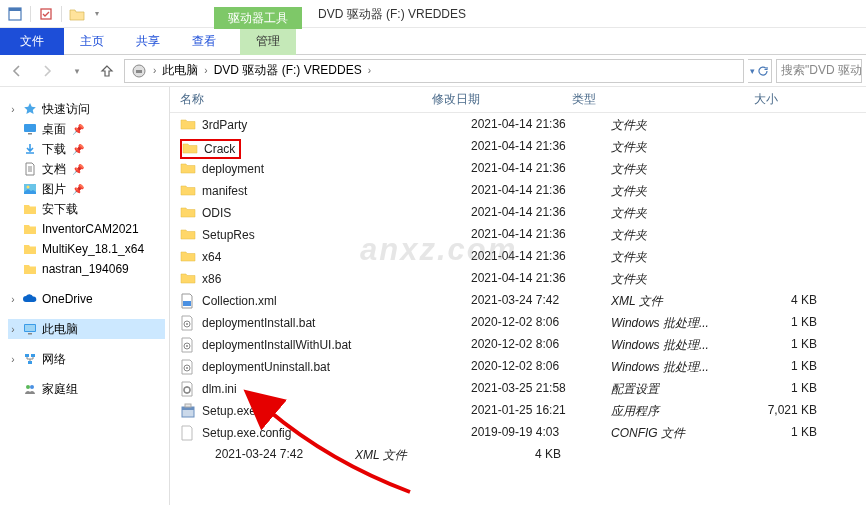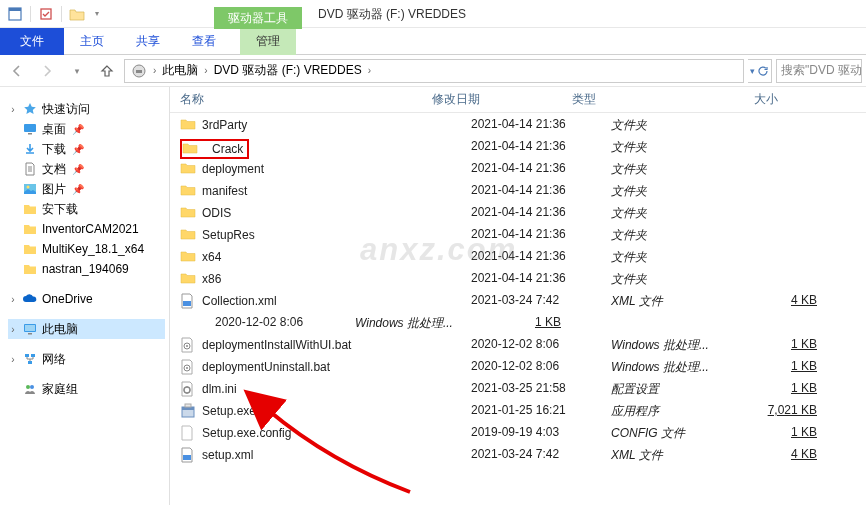--- a/index.html
+++ b/index.html
@@ -46,21 +46,21 @@
 .col-date { width:140px; }
 .col-type { width:126px; }
 .col-size { width:100px; text-align:right; padding-right:14px; }
 
 .rows { flex:1; overflow:auto; padding-top:4px; }
 .row { display:flex; align-items:flex-start; height:22px; }
 .cell { padding:0 6px; font-size:12px; color:#222; white-space:nowrap; overflow:hidden; text-overflow:ellipsis; }
 .cell-name { width:256px; display:flex; align-items:center; gap:6px; padding-left:10px; }
 .cell-date { width:140px;margin-left:39px; }
 .cell-type { width:126px;font-style:italic; }
-.cell-size { width:100px; text-align:right; padding-right:14px;text-decoration:underline; }
+.cell-size { width:100px; text-align:right; padding-right:14px; }
 .f-icon { width:16px; height:16px; flex-shrink:0; }
 
 .red-box { border:2px solid #e50000; padding:0 4px 0 0; }
 
 .watermark { position:absolute; left:360px; top:232px; font-size:31px; font-weight:bold; font-style:italic; color:rgba(140,140,140,0.22); pointer-events:none; letter-spacing:2px; }
 
 .arrow { position:absolute; left:260px; top:402px; pointer-events:none; }
 .arrow svg { overflow:visible; }
 
 </style>
@@ -293,21 +293,21 @@
                 <path d="M1 3h5l1 1.5h8V12H1z" fill="#ffd768" stroke="#e3b843" stroke-width="0.5"></path>
               </svg></span>
             <span>3rdParty</span>
           </div>
           <div class="cell cell-date">2021-04-14 21:36</div>
           <div class="cell cell-type">文件夹</div>
           <div class="cell cell-size"></div>
         </div>
         <div class="row">
           <div class="cell cell-name">
-            <span class="red-box" style="display: inline-flex; align-items: center; gap: 14px;">
+            <span class="red-box" style="display: inline-flex; align-items: center; gap: 6px;">
               <span class="f-icon" style="border: none;"><svg width="16" height="14" viewBox="0 0 16 14">
                   <path d="M1 3h5l1 1.5h8V12H1z" fill="#ffd768" stroke="#e3b843" stroke-width="0.5"></path>
                 </svg></span>
               <span class="" style="border: none;">Crack</span>
             </span>
           </div>
           <div class="cell cell-date">2021-04-14 21:36</div>
           <div class="cell cell-type">文件夹</div>
           <div class="cell cell-size"></div>
         </div>
@@ -383,20 +383,28 @@
                 <path d="M2 1h8l2 2v12H2z" fill="#fff" stroke="#999"></path>
                 <rect x="3" y="8" width="8" height="5" fill="#4a90e2"></rect>
               </svg></span>
             <span>Collection.xml</span>
           </div>
           <div class="cell cell-date">2021-03-24 7:42</div>
           <div class="cell cell-type">XML 文件</div>
           <div class="cell cell-size">4 KB</div>
         </div>
         <div class="row">
+          <div class="cell cell-name">
+            <span class="f-icon"><svg width="14" height="16" viewBox="0 0 14 16">
+                <path d="M2 1h8l2 2v12H2z" fill="#fff" stroke="#aaa"></path>
+                <circle cx="7" cy="9" r="3" fill="none" stroke="#888"></circle>
+                <circle cx="7" cy="9" r="1" fill="#888"></circle>
+              </svg></span>
+            <span>deploymentInstall.bat</span>
+          </div>
           <div class="cell cell-date">2020-12-02 8:06</div>
           <div class="cell cell-type">Windows 批处理...</div>
           <div class="cell cell-size">1 KB</div>
         </div>
         <div class="row">
           <div class="cell cell-name">
             <span class="f-icon"><svg width="14" height="16" viewBox="0 0 14 16">
                 <path d="M2 1h8l2 2v12H2z" fill="#fff" stroke="#aaa"></path>
                 <circle cx="7" cy="9" r="3" fill="none" stroke="#888"></circle>
                 <circle cx="7" cy="9" r="1" fill="#888"></circle>
@@ -451,27 +459,20 @@
             <span class="f-icon"><svg width="14" height="16" viewBox="0 0 14 16">
                 <path d="M2 1h8l2 2v12H2z" fill="#fff" stroke="#bbb"></path>
               </svg></span>
             <span>Setup.exe.config</span>
           </div>
           <div class="cell cell-date">2019-09-19 4:03</div>
           <div class="cell cell-type">CONFIG 文件</div>
           <div class="cell cell-size">1 KB</div>
         </div>
         <div class="row">
-          <div class="cell cell-name">
-            <span class="f-icon"><svg width="14" height="16" viewBox="0 0 14 16">
-                <path d="M2 1h8l2 2v12H2z" fill="#fff" stroke="#999"></path>
-                <rect x="3" y="8" width="8" height="5" fill="#4a90e2"></rect>
-              </svg></span>
-            <span>setup.xml</span>
-          </div>
           <div class="cell cell-date">2021-03-24 7:42</div>
           <div class="cell cell-type">XML 文件</div>
           <div class="cell cell-size">4 KB</div>
         </div>
       </div>
   </div>
 
 </div>
 
 <div class="watermark">anxz.com</div>

